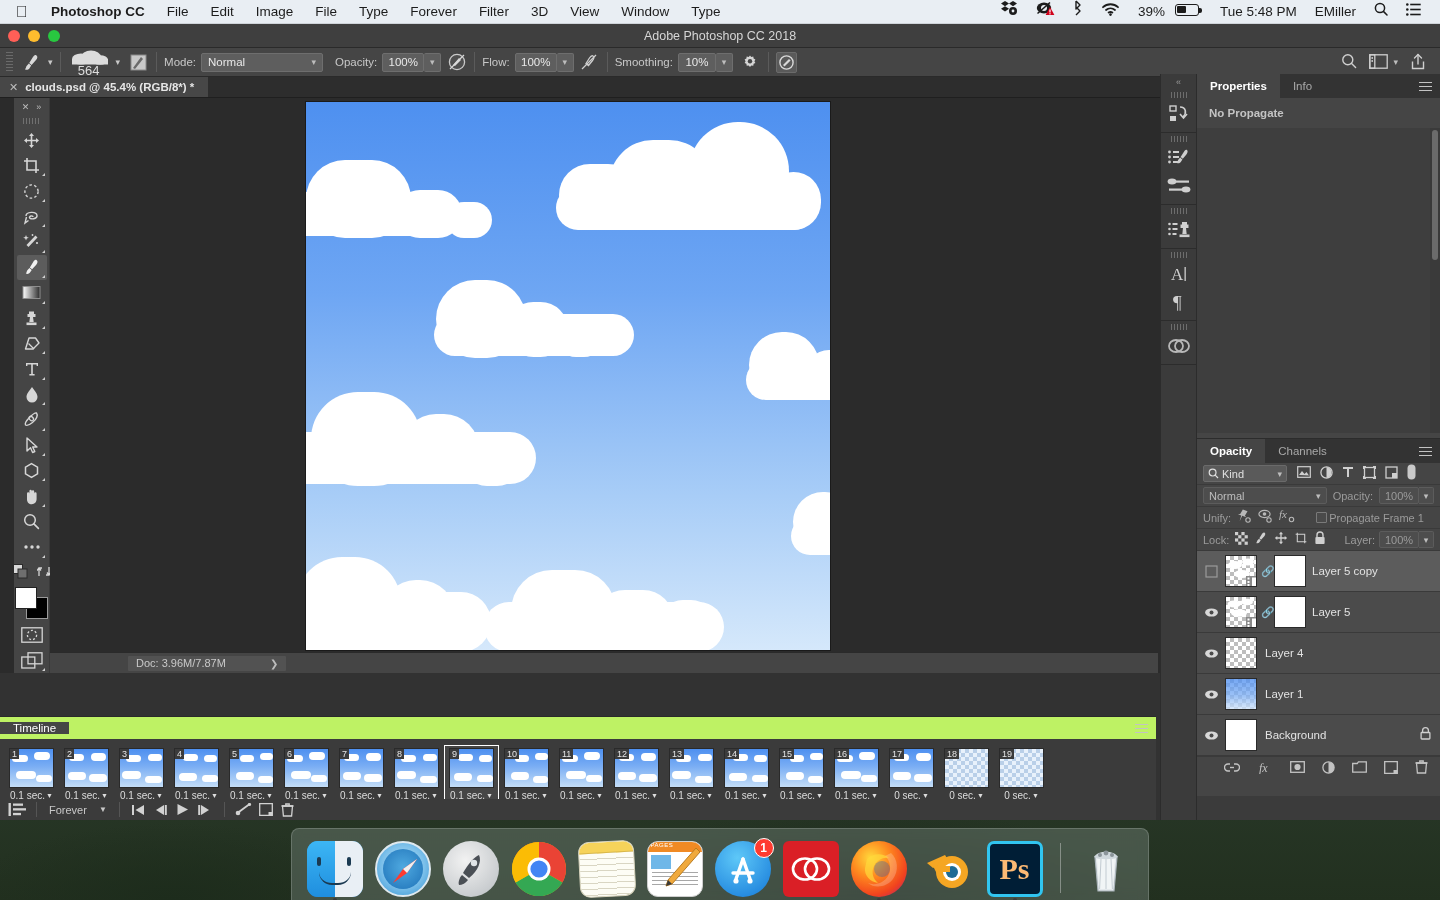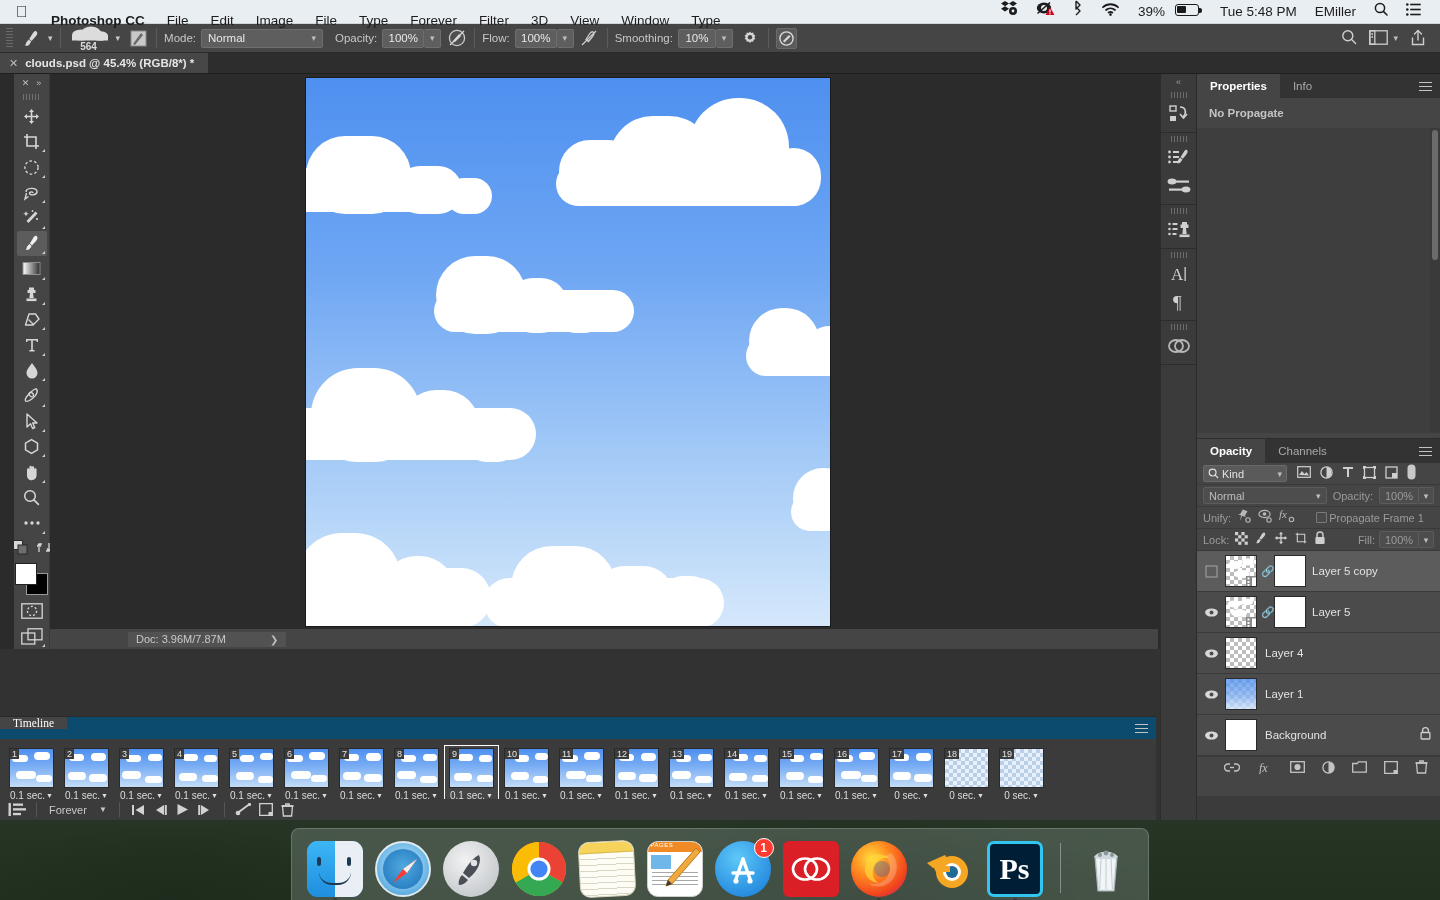--- a/index.html
+++ b/index.html
@@ -28,21 +28,21 @@
   
   #menubar {
     position:absolute; left:0; top:0; width:1440px; height:24px;
     background: #e9eef3;
     display:flex; align-items:center;
     font-size:13.5px; color:#1c1c1c;
     z-index: 50;
     border-bottom: 1px solid #cfd4d9;
   }
   #menubar .mb-left { display:flex; align-items:center; gap:0; padding-left:10px; }
-  #menubar .mb-item { padding:9px 11px; line-height:24px; height:24px; white-space:nowrap; }
+  #menubar .mb-item { padding:0 11px; line-height:24px; height:24px; white-space:nowrap; }
   #menubar .mb-item.bold { font-weight:bold; }
   #menubar .mb-right { margin-left:auto; display:flex; align-items:center; padding-right:10px; gap:0; }
   #menubar .mb-right .mb-item { padding:0 9px; }
   .apple-logo { font-size:16px; line-height:20px; padding:0 12px 0 6px; }
 
   
   .battery { width:24px; height:12px; border:1.4px solid #1c1c1c; border-radius:3px; position:relative; display:inline-block; }
   .battery::after { content:""; position:absolute; right:-4px; top:3px; width:2.5px; height:5px; background:#1c1c1c; border-radius:0 2px 2px 0;}
   .battery .lvl { position:absolute; left:1.5px; top:1.5px; bottom:1.5px; width:38%; background:#1c1c1c; border-radius:1px; }
 
@@ -77,21 +77,21 @@
   .ob-field {
     background:#5e5e5e; border:1px solid #6e6e6e; border-radius:2px; height:19px;
     display:inline-flex; align-items:center; padding:0 6px; color:#e8e8e8; font-size:11.5px;
   }
   .ob-select { min-width:120px; justify-content:space-between; }
   .caret { font-size:9px; color:#c8c8c8; margin-left:6px; }
   .caret-small { font-size:9px; color:#bdbdbd; }
   .ob-btn { width:21px; height:21px; display:flex; align-items:center; justify-content:center; border-radius:2px; }
   .ob-btn.pressed { background:#5a5a5a; border:1px solid #6b6b6b; }
   .brush-preview { display:flex; flex-direction:column; align-items:center; justify-content:center; width:42px; }
-  .brush-size { font-size:10px; color:#dcdcdc; line-height:9px; margin-top:1px;font-weight:bold;}
+  .brush-size { font-size:13px; color:#dcdcdc; line-height:9px; margin-top:1px;}
 
   
   #doc-tabs { height:21px; background:#2d2d2d; display:flex; align-items:stretch; border-bottom:1px solid #1f1f1f;}
   .doc-tab { background:#474747; display:flex; align-items:center; gap:7px; padding:0 14px 0 9px; font-size:11.5px; color:#e6e6e6; font-weight:bold; }
   .doc-tab .x { font-size:11px; color:#bdbdbd; font-weight:normal;}
 
   
   #workarea { position:relative; height:575px; background:#2b2b2b; }
 
   
@@ -183,21 +183,21 @@
   .thumb.white { background:#ffffff; background-image:none; }
   .mask-thumb { width:32px; height:32px; border:1px solid #2a2a2a; background:#ffffff; margin-right:6px;}
   .link-ico { width:10px; color:#c9c9c9; font-size:11px; text-align:center; margin-right:3px;}
   .layer-name { font-size:11.5px; color:#e2e2e2; flex:1; }
   .lock-ico { margin-right:9px; color:#c9c9c9; }
 
   .layers-footer { height:24px; background:#454545; display:flex; align-items:center; justify-content:flex-end; gap:17px; padding-right:12px; color:#c3c3c3; border-top:1px solid #3a3a3a;}
 
   
   #timeline { position:absolute; left:0; bottom:0; width:1156px; height:104px; background:#3b3b3b; border-top:1px solid #2a2a2a;}
-  .tl-tabs { height:22px; background:#0c4a6e; display:flex; align-items:flex-start; position:relative;font-family:Liberation Serif, serif;}
+  .tl-tabs { height:22px; background:#bef264; display:flex; align-items:center; position:relative;}
   .tl-tab { padding:0 13px; display:flex; align-items:center; font-size:11.5px; background:#454545; color:#ffffff; }
   .frames { display:flex; align-items:flex-start; gap:0; padding:6px 4px 0 4px; height:60px; background:#3b3b3b; overflow:hidden;}
   .frame { width:55px; padding:2px; display:flex; flex-direction:column; align-items:center; border:1px solid transparent; }
   .frame.selected { border:1px solid #ffffff; background:#464646;}
   .frame .fthumb { width:45px; height:40px; position:relative; overflow:hidden; border:1px solid #2a2a2a;
     background: linear-gradient(180deg,#4e90f0 0%, #79adf4 45%, #c3ddf7 100%); }
   .frame .fthumb.empty {
     background-image:
       linear-gradient(45deg,#b9cfe8 25%,transparent 25%,transparent 75%,#b9cfe8 75%),
       linear-gradient(45deg,#b9cfe8 25%,#e8f1fb 25%,#e8f1fb 75%,#b9cfe8 75%);
@@ -311,20 +311,28 @@
             <rect x="4.2" y="5.7" width="10.5" height="1.6"></rect>
             <rect x="4.2" y="10.7" width="10.5" height="1.6"></rect>
           </g>
         </svg>
     </div>
   </div>
 </div>
 
 <div id="psapp">
 
+  <div id="ps-titlebar">
+    <div class="traffic">
+      <span class="tl red"></span>
+      <span class="tl yellow"></span>
+      <span class="tl green"></span>
+    </div>
+    <span>Adobe Photoshop CC 2018</span>
+  </div>
 
   <div id="options-bar">
     <div class="grip"></div>
     <div class="ob-btn" style="margin-left:4px;">
       <svg width="19" height="19" viewBox="0 0 19 19">
           <path d="M14.5 2.4 C13 1.2 11.8 2.6 10.8 4.2 L7.2 10 L9.6 12 L14 7 C15.3 5.5 16 3.6 14.5 2.4 Z" fill="#d9d9d9"></path>
           <path d="M6.8 10.6 L9.2 12.6 L7.4 15.4 C6.4 16.9 4 17.2 3 16.2 C4 15.4 3.9 13.8 4.6 12.9 Z" fill="#d9d9d9"></path>
         </svg>
     </div>
     <span class="caret">▾</span>
@@ -911,21 +919,21 @@
               <path d="M2 4 L13 4 L13 15" fill="none" stroke="#cfcfcf" stroke-width="1.3"></path>
             </svg>
         </span>
         <span>
           <svg width="12" height="14" viewBox="0 0 12 14">
               <path d="M3 6 L3 4 a3 3 0 0 1 6 0 L9 6" fill="none" stroke="#cfcfcf" stroke-width="1.4"></path>
               <rect x="1.4" y="6" width="9.2" height="7" rx="1" fill="#cfcfcf"></rect>
             </svg>
         </span>
         <div style="margin-left:auto; display:flex; align-items:center; gap:4px;">
-          <span class="lbl-dim">Fill:</span>
+          <span class="lbl-dim">Layer:</span>
           <div style="display:flex;">
             <div class="small-field">
               <span>100%</span>
             </div>
             <div class="stepper">
                 <span class="caret-small">▾</span>
               </div>
           </div>
         </div>
       </div>
@@ -1500,21 +1508,21 @@
         <circle cx="33" cy="31" r="16" fill="#f5a623"></circle>
         <circle cx="33" cy="31" r="9" fill="#ffffff"></circle>
         <circle cx="33" cy="31" r="6" fill="#1f6b95"></circle>
         <path d="M14 25 L31 25 L31 31 L17 31 Z" fill="#f5a623"></path>
       </svg>
     </div>
   </div>
 
   <div class="dock-item">
     <div class="dock-icon" style="background:#001e36;border:3px solid #31c5f0;border-radius:7px;display:flex;align-items:center;justify-content:center;">
-      <span style="color:#ffffff;font-size:30px;font-family:'Liberation Serif',serif;font-weight:bold;line-height:1;">Ps</span>
+      <span style="color:#fdba74;font-size:30px;font-family:'Liberation Serif',serif;font-weight:bold;line-height:1;">Ps</span>
     </div>
     <span class="run-dot"></span>
   </div>
 
   <div class="dock-sep"></div>
 
   <div class="dock-item">
     <div class="dock-icon" style="background:transparent;">
       <svg width="56" height="56" viewBox="0 0 56 56">
         <path d="M17 16 L39 16 L36 50 L20 50 Z" fill="#e4e9ec" stroke="#aab4ba" stroke-width="1.2"></path>

